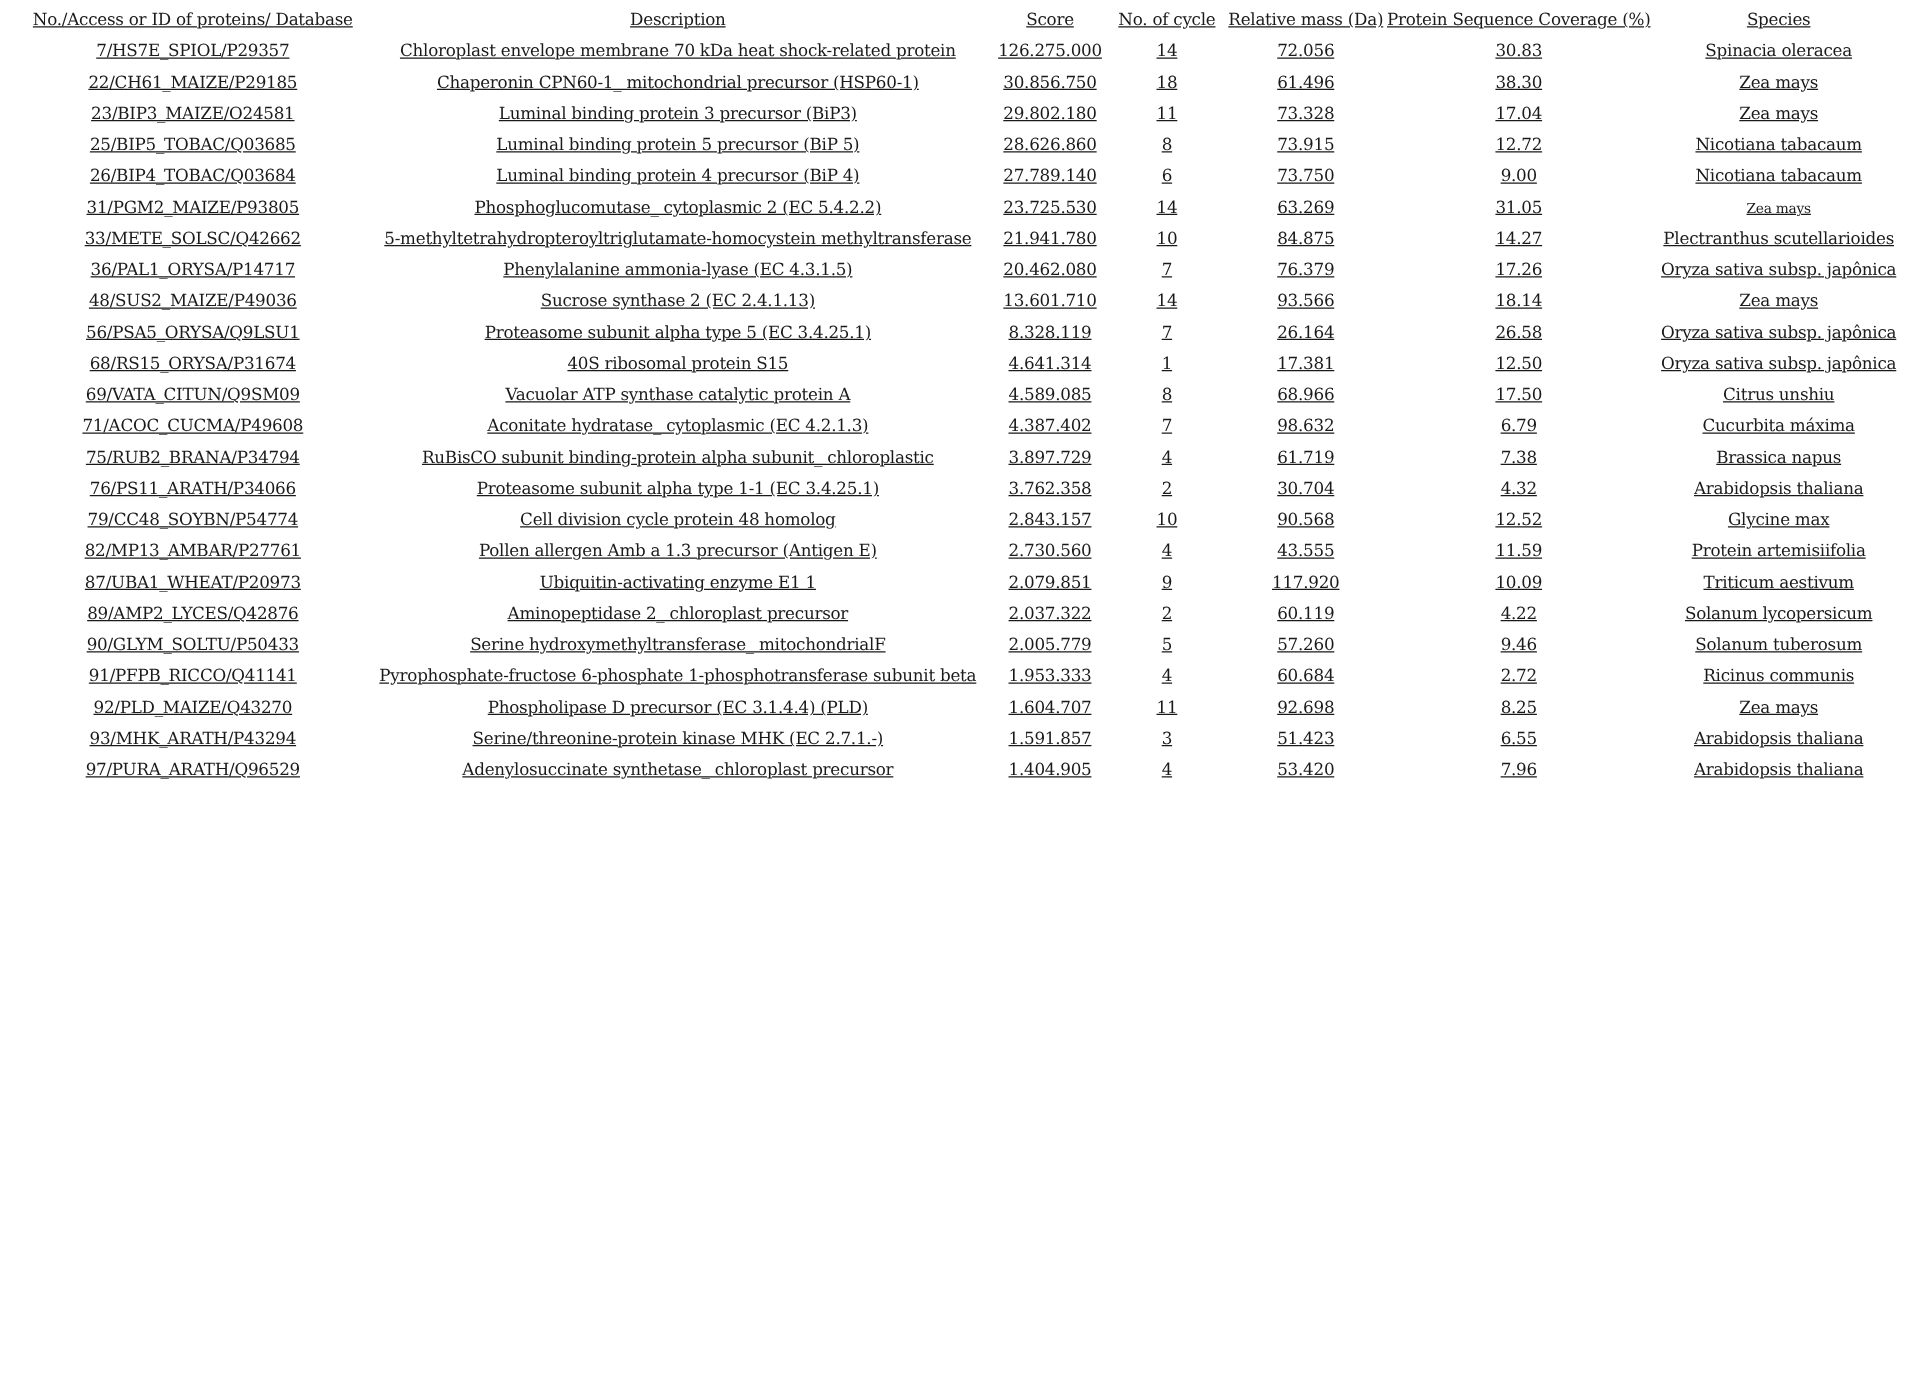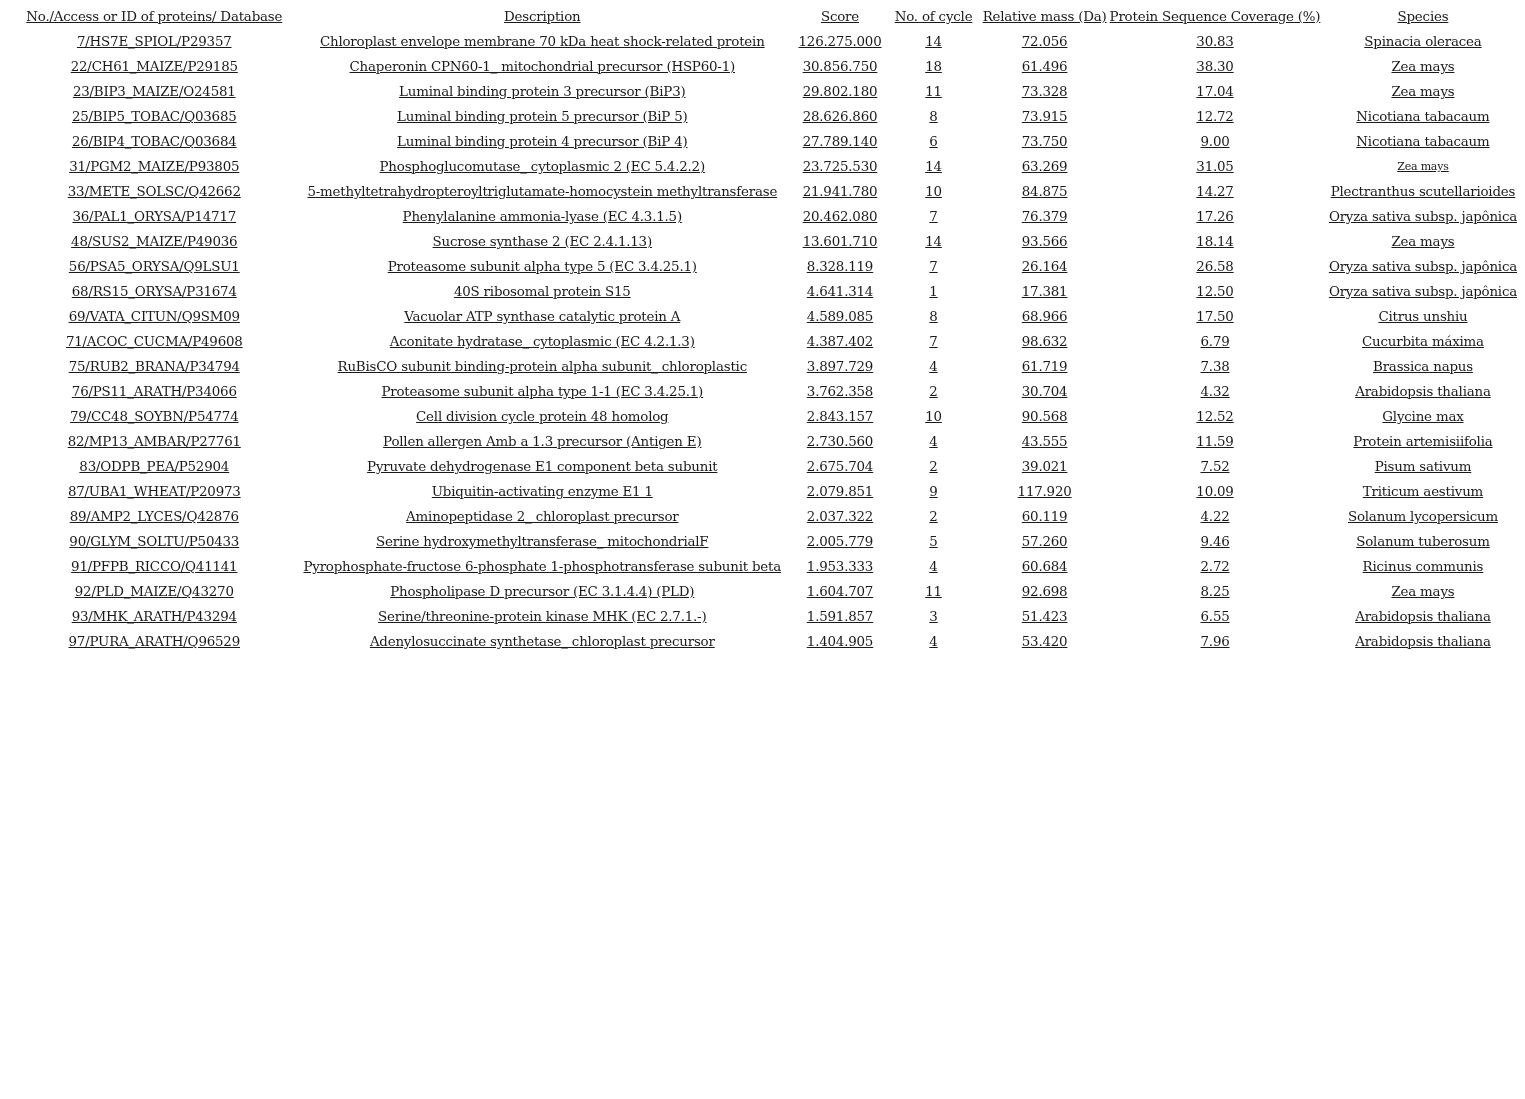--- a/index.html
+++ b/index.html
@@ -214,29 +214,20 @@
       <tr>
         <td>82/MP13_AMBAR/P27761</td>
         <td>Pollen allergen Amb a 1.3 precursor (Antigen E)</td>
         <td>2.730.560</td>
         <td>4</td>
         <td>43.555</td>
         <td>11.59</td>
         <td>Protein artemisiifolia</td>
       </tr>
       <tr>
-        <td>83/ODPB_PEA/P52904</td>
-        <td>Pyruvate dehydrogenase E1 component beta subunit</td>
-        <td>2.675.704</td>
-        <td>2</td>
-        <td>39.021</td>
-        <td>7.52</td>
-        <td>Pisum sativum</td>
-      </tr>
-      <tr>
         <td>87/UBA1_WHEAT/P20973</td>
         <td>Ubiquitin-activating enzyme E1 1</td>
         <td>2.079.851</td>
         <td>9</td>
         <td>117.920</td>
         <td>10.09</td>
         <td>Triticum aestivum</td>
       </tr>
       <tr>
         <td>89/AMP2_LYCES/Q42876</td>

